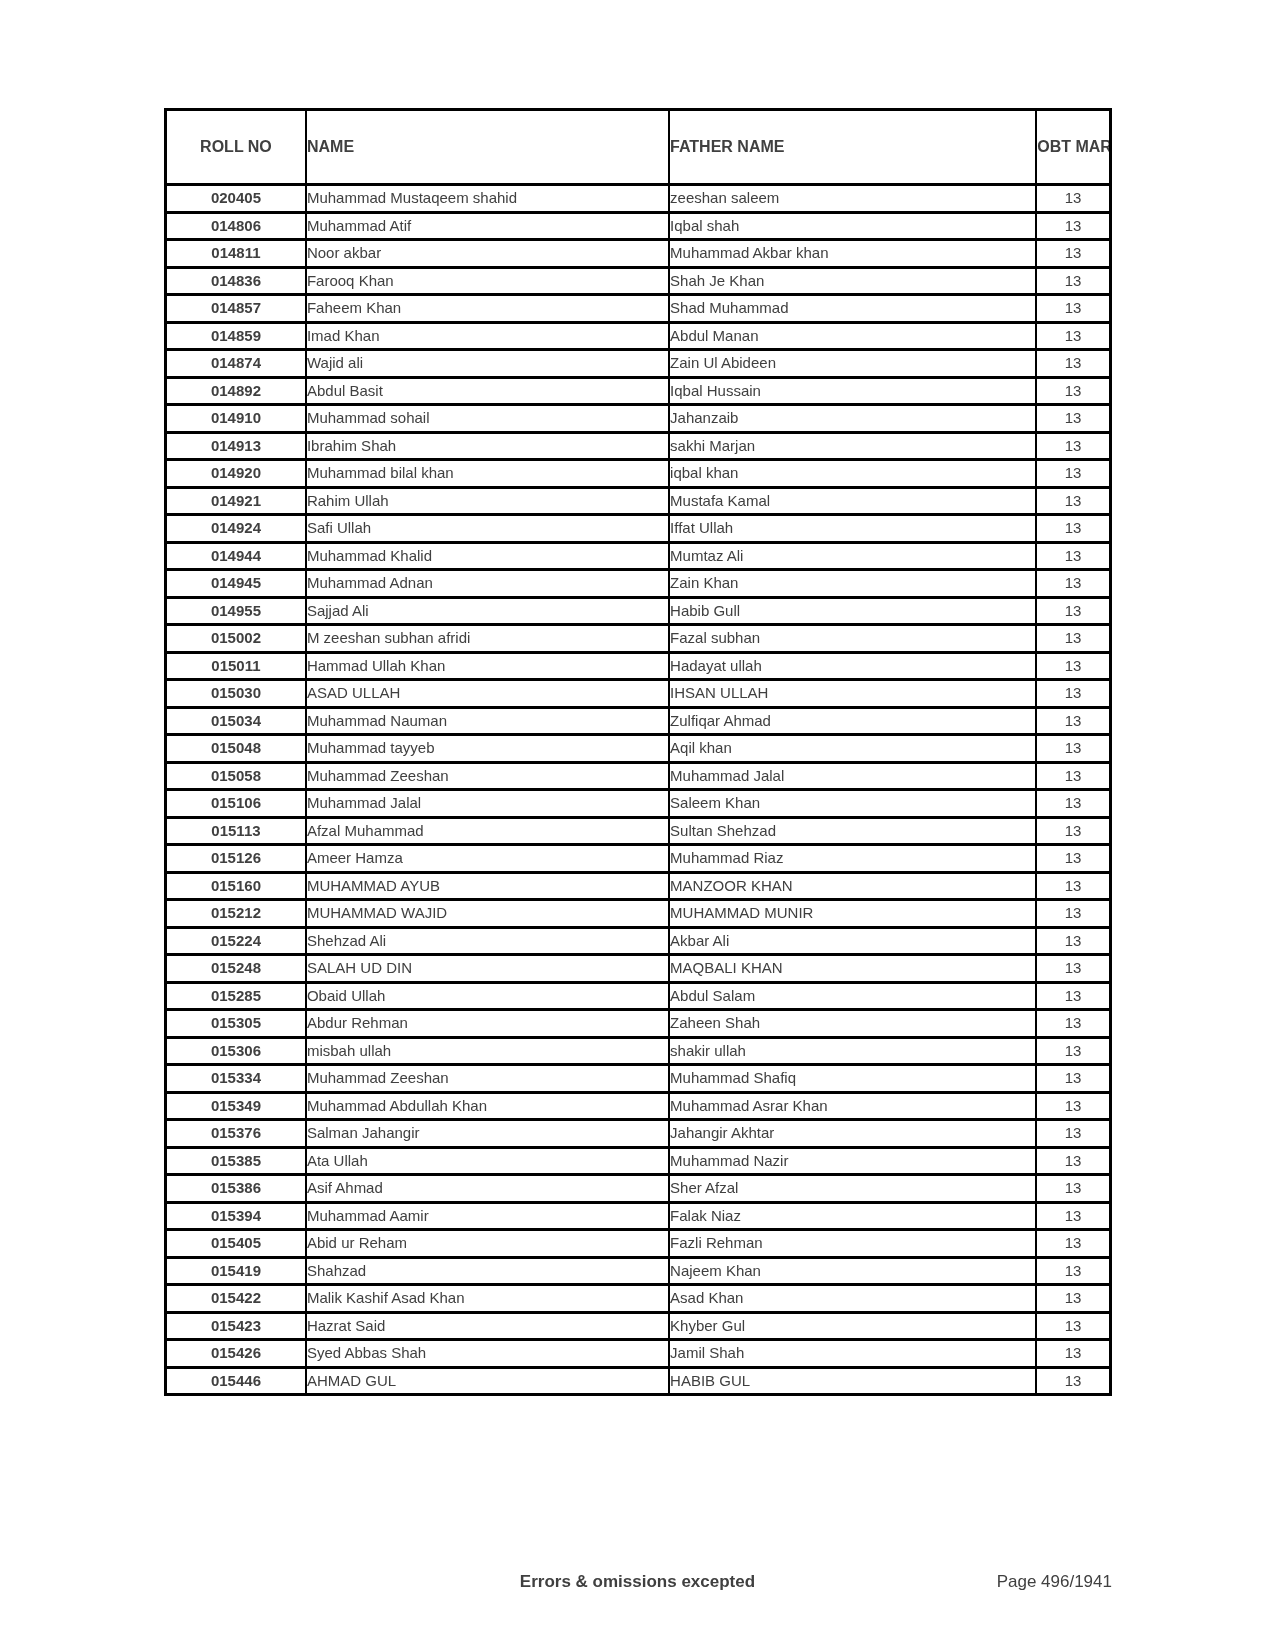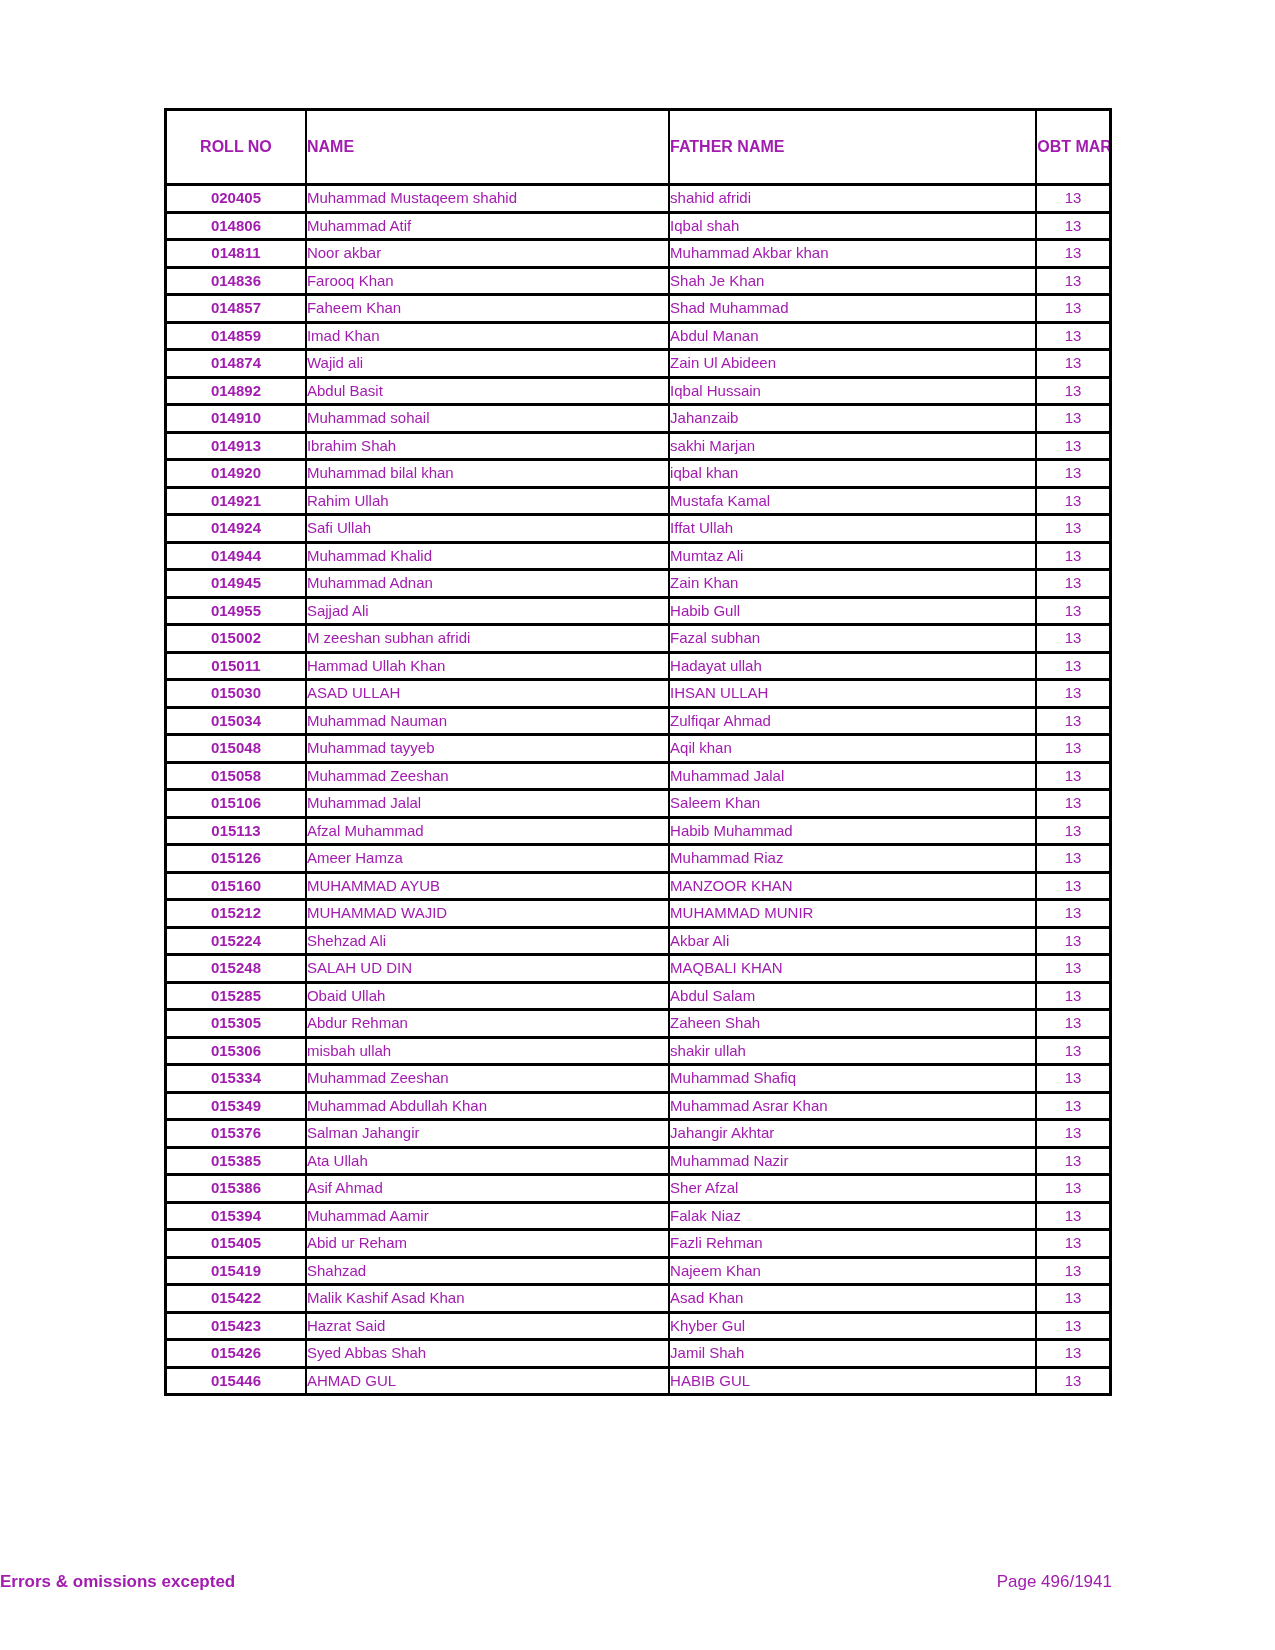--- a/index.html
+++ b/index.html
@@ -2,21 +2,21 @@
 <html><head>
 <meta charset="utf-8">
 <style>
   html, body { margin: 0; padding: 0; background: #e8e8e8; }
   .page {
     position: relative;
     width: 1275px;
     height: 1650px;
     background: #ffffff;
     font-family: "Liberation Sans", sans-serif;
-    color: #a21caf;
+    color: #404040;
     margin: 0 auto;
     overflow: hidden;
   }
   table.results {
     position: absolute;
     left: 164px;
     top: 108px;
     width: 948px;
     border-collapse: collapse;
     table-layout: fixed;
@@ -59,20 +59,21 @@
     position: absolute;
     top: 1572px;
     left: 0;
     width: 1275px;
     height: 24px;
     font-size: 17px;
   }
   .footnote {
     position: absolute;
     left: 0; right: 0;
+    text-align: center;
     font-weight: bold;
   }
   .pageno {
     position: absolute;
     right: 163px;
     font-weight: normal;
   }
 </style>
 </head>
 <body>
@@ -91,21 +92,21 @@
         <th class="c-roll">ROLL NO</th>
         <th class="c-name">NAME</th>
         <th class="c-father">FATHER NAME</th>
         <th class="c-marks">OBT MARKS</th>
       </tr>
     </thead>
     <tbody id="rows">
         <tr>
           <td class="c-roll">020405</td>
           <td class="c-name">Muhammad Mustaqeem shahid</td>
-          <td class="c-father">shahid afridi</td>
+          <td class="c-father">zeeshan saleem</td>
           <td class="c-marks">13</td>
         </tr>
         <tr>
           <td class="c-roll">014806</td>
           <td class="c-name">Muhammad Atif</td>
           <td class="c-father">Iqbal shah</td>
           <td class="c-marks">13</td>
         </tr>
         <tr>
           <td class="c-roll">014811</td>
@@ -229,21 +230,21 @@
         </tr>
         <tr>
           <td class="c-roll">015106</td>
           <td class="c-name">Muhammad Jalal</td>
           <td class="c-father">Saleem Khan</td>
           <td class="c-marks">13</td>
         </tr>
         <tr>
           <td class="c-roll">015113</td>
           <td class="c-name">Afzal Muhammad</td>
-          <td class="c-father">Habib Muhammad</td>
+          <td class="c-father">Sultan Shehzad</td>
           <td class="c-marks">13</td>
         </tr>
         <tr>
           <td class="c-roll">015126</td>
           <td class="c-name">Ameer Hamza</td>
           <td class="c-father">Muhammad Riaz</td>
           <td class="c-marks">13</td>
         </tr>
         <tr>
           <td class="c-roll">015160</td>

